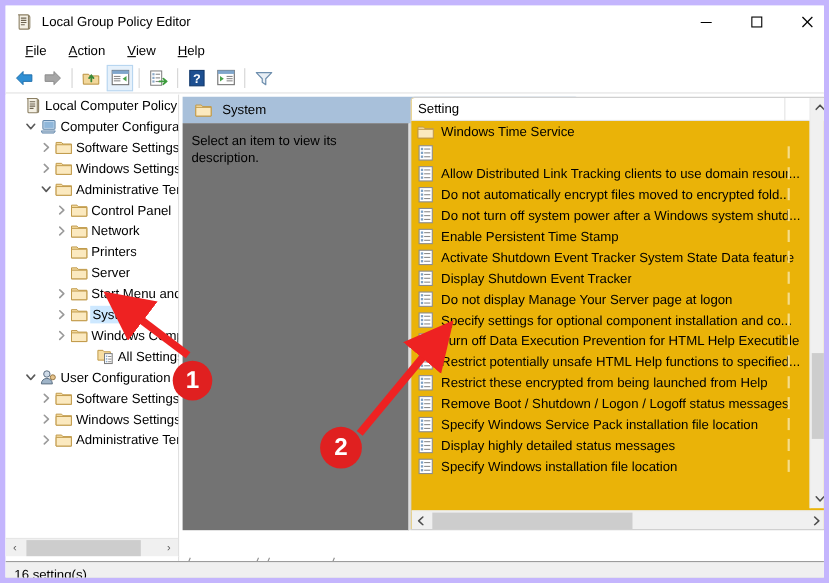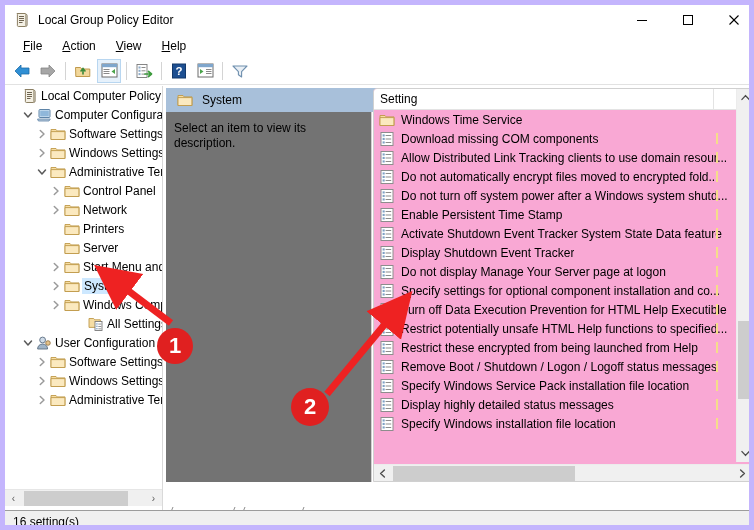--- a/index.html
+++ b/index.html
@@ -163,21 +163,21 @@
     background: #737373;
     border-right: 1px solid #d0d0d0;
     padding: 9px 8px 0 8px;
     font-size: 12px;
     line-height: 15px;
   }
   
   #rp-list {
     position: absolute; left: 210px; top: 2px;
     width: 381px; height: 394px;
-    background: #f9a8d4;
+    background: #eab308;
     border: 1px solid #d0d0d0;
     border-top-left-radius: 4px;
     overflow: hidden;
   }
   #lv-header {
     position: absolute; left: 0; top: 0;
     width: 379px; height: 21px;
     background: #ffffff;
     border-bottom: 1px solid #e3e3e3;
     display: flex; align-items: center;
@@ -682,21 +682,20 @@
             <div class="lv-row">
               <span class="licon"><svg width="16" height="16" viewBox="0 0 16 16">
                   <rect x="2" y="1.5" width="12" height="13" fill="#ffffff" stroke="#8d8d8d" stroke-width="1"></rect>
                   <rect x="3.6" y="3.4" width="2.1" height="2.1" fill="#7da0c4"></rect>
                   <rect x="6.6" y="4" width="5.6" height="1" fill="#8d8d8d"></rect>
                   <rect x="3.6" y="6.9" width="2.1" height="2.1" fill="#7da0c4"></rect>
                   <rect x="6.6" y="7.5" width="5.6" height="1" fill="#8d8d8d"></rect>
                   <rect x="3.6" y="10.4" width="2.1" height="2.1" fill="#7da0c4"></rect>
                   <rect x="6.6" y="11" width="5.6" height="1" fill="#8d8d8d"></rect>
                 </svg></span>
-              <span class="ltext">Download missing COM components</span>
             </div>
             <div class="lv-row">
               <span class="licon"><svg width="16" height="16" viewBox="0 0 16 16">
                   <rect x="2" y="1.5" width="12" height="13" fill="#ffffff" stroke="#8d8d8d" stroke-width="1"></rect>
                   <rect x="3.6" y="3.4" width="2.1" height="2.1" fill="#7da0c4"></rect>
                   <rect x="6.6" y="4" width="5.6" height="1" fill="#8d8d8d"></rect>
                   <rect x="3.6" y="6.9" width="2.1" height="2.1" fill="#7da0c4"></rect>
                   <rect x="6.6" y="7.5" width="5.6" height="1" fill="#8d8d8d"></rect>
                   <rect x="3.6" y="10.4" width="2.1" height="2.1" fill="#7da0c4"></rect>
                   <rect x="6.6" y="11" width="5.6" height="1" fill="#8d8d8d"></rect>

